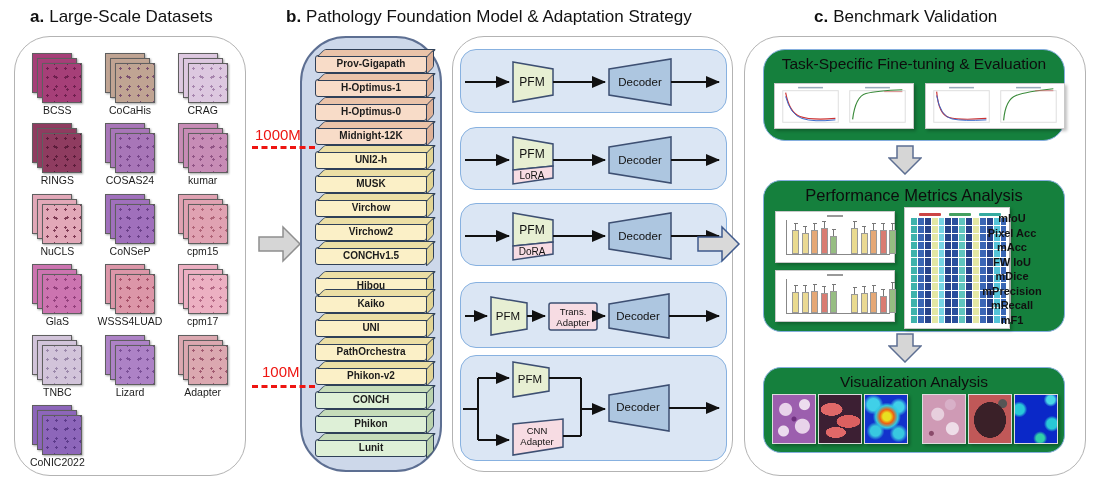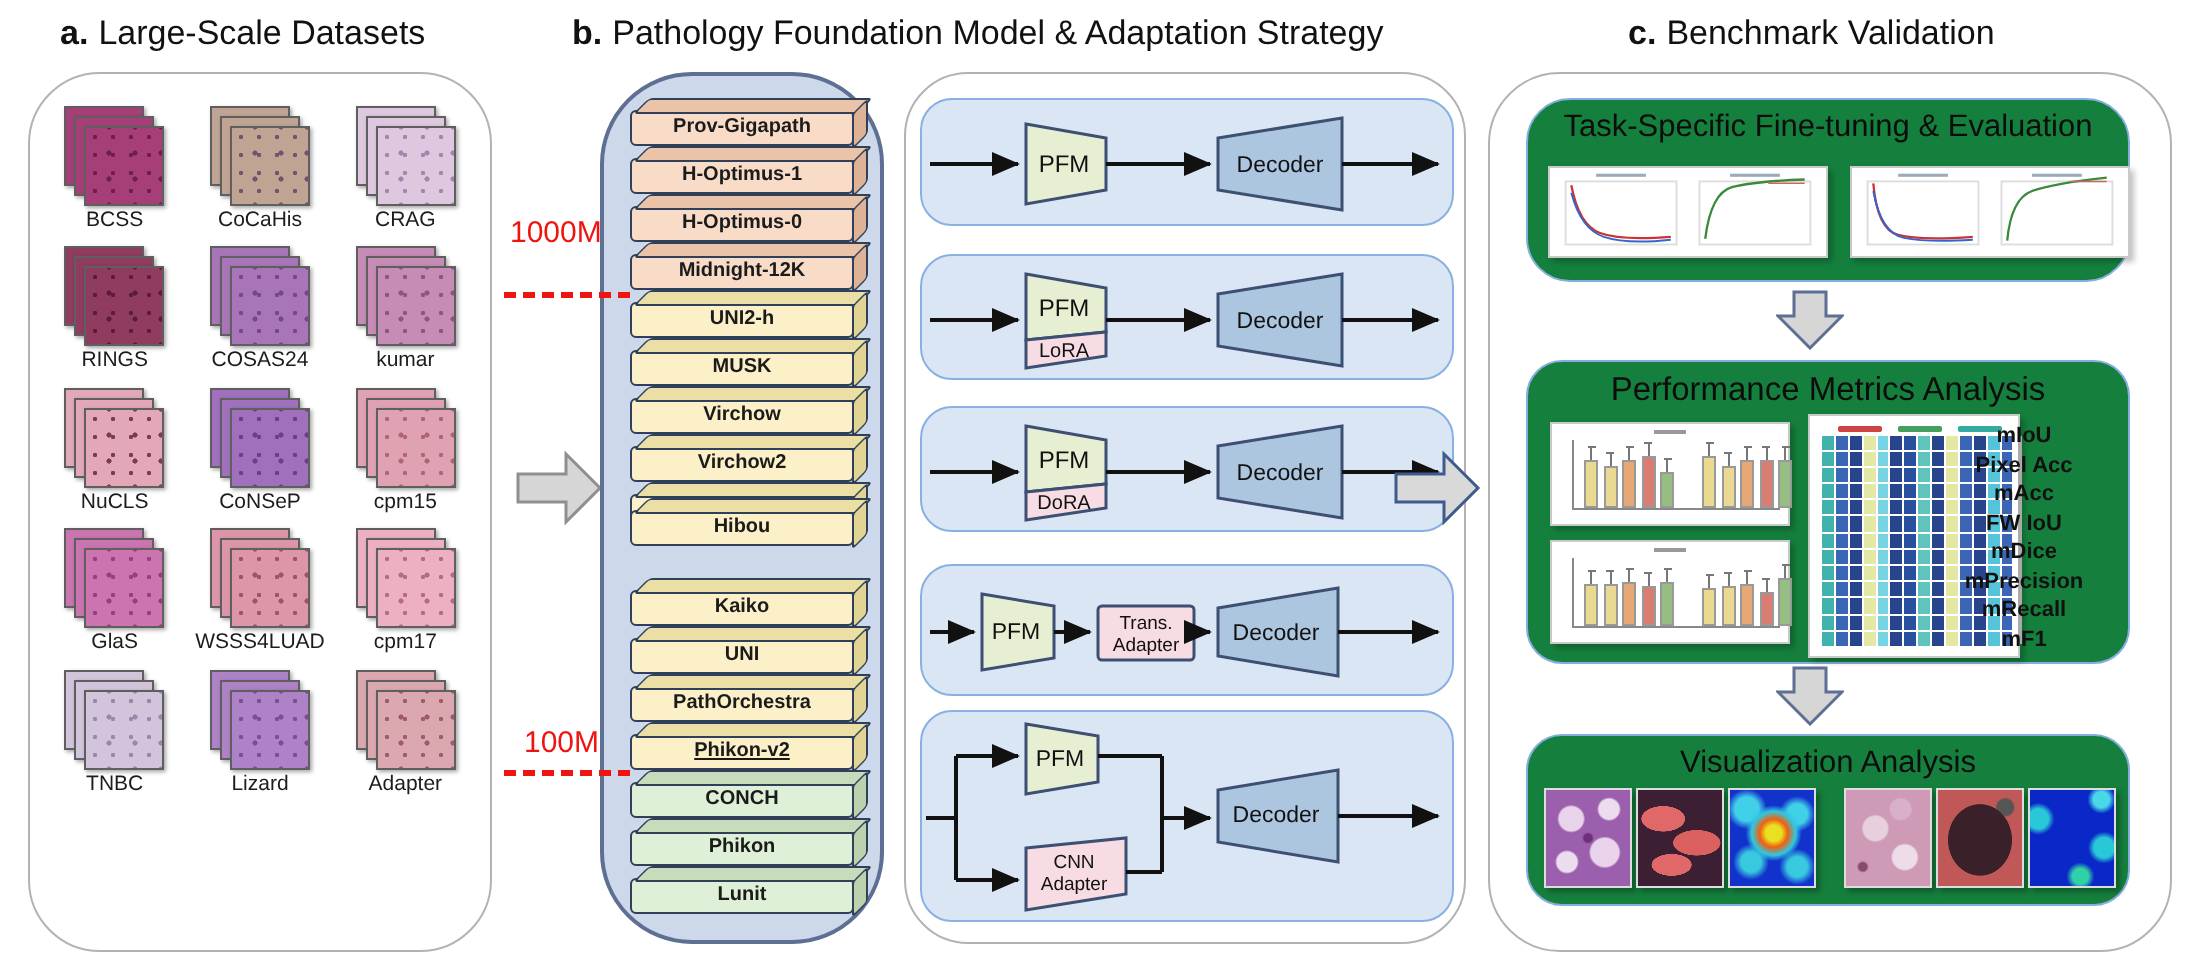--- a/index.html
+++ b/index.html
@@ -260,20 +260,28 @@
           <div class="ds-label">Lizard</div>
         </div>
         <div class="ds-item">
           <div class="ds-stack">
             <div class="ds-sq ds-b" style="background-color: rgb(219, 168, 176);"></div>
             <div class="ds-sq ds-m" style="background-color: rgb(219, 168, 176);"></div>
             <div class="ds-sq ds-f" style="background-color: rgb(219, 168, 176); background-image: radial-gradient(rgb(160, 90, 112) 16%, transparent 18%), radial-gradient(rgb(160, 90, 112) 13%, transparent 15%); background-size: 9px 9px, 13px 13px; background-position: 0px 0px, 5px 6px;"></div>
           </div>
           <div class="ds-label">Adapter</div>
         </div>
+        <div class="ds-item">
+          <div class="ds-stack">
+            <div class="ds-sq ds-b" style="background-color: rgb(141, 102, 186);"></div>
+            <div class="ds-sq ds-m" style="background-color: rgb(141, 102, 186);"></div>
+            <div class="ds-sq ds-f" style="background-color: rgb(141, 102, 186); background-image: radial-gradient(rgb(92, 58, 138) 16%, transparent 18%), radial-gradient(rgb(92, 58, 138) 13%, transparent 15%); background-size: 9px 9px, 13px 13px; background-position: 0px 0px, 5px 6px;"></div>
+          </div>
+          <div class="ds-label">CoNIC2022</div>
+        </div>
       </div>
   </div>
 
   <svg class="flow-arrow" style="left:258px; top:224px" width="44" height="40" viewBox="0 0 44 40">
     <polygon points="1,13 25,13 25,3 42,20 25,37 25,27 1,27" fill="#d6d6d6" stroke="#8f8f8f" stroke-width="1.5"></polygon>
   </svg>
 
   <div class="stack-wrap">
     <div id="model-stack" style="position:absolute; inset:0;">
         <div class="model-box g-pink" style="top: 17px;">
@@ -296,48 +304,48 @@
         </div>
         <div class="model-box g-yellow" style="top: 161px;">
           <span>Virchow</span>
         </div>
         <div class="model-box g-yellow" style="top: 185px;">
           <span>Virchow2</span>
         </div>
         <div class="model-box g-yellow" style="top: 209px;">
           <span>CONCHv1.5</span>
         </div>
-        <div class="model-box g-yellow" style="top: 217px;">
+        <div class="model-box g-yellow" style="top: 239px;">
           <span>Hibou</span>
         </div>
         <div class="model-box g-yellow" style="top: 257px;">
           <span>Kaiko</span>
         </div>
         <div class="model-box g-yellow" style="top: 281px;">
           <span>UNI</span>
         </div>
         <div class="model-box g-yellow" style="top: 305px;">
           <span>PathOrchestra</span>
         </div>
-        <div class="model-box g-yellow" style="top: 329px; text-decoration: underline;">
+        <div class="model-box g-yellow" style="top: 329px;">
           <span>Phikon-v2</span>
         </div>
         <div class="model-box g-green" style="top: 353px;">
           <span>CONCH</span>
         </div>
         <div class="model-box g-green" style="top: 377px;">
           <span>Phikon</span>
         </div>
         <div class="model-box g-green" style="top: 401px;">
           <span>Lunit</span>
         </div>
       </div>
   </div>
 
-  <div class="scale-mark" style="left:255px; top:109px">1000M</div>
+  <div class="scale-mark" style="left:255px; top:127px">1000M</div>
   <div class="scale-dash" style="left:252px; top:146px"></div>
   <div class="scale-mark" style="left:262px; top:364px">100M</div>
   <div class="scale-dash" style="left:252px; top:385px"></div>
 
   <div class="panel-b2">
 
     <div class="strat-row" style="top:12px; height:64px">
       <svg width="267" height="64" viewBox="0 0 267 64">
         <path d="M4,32 H48" stroke="#111" stroke-width="2" marker-end="url(#ah)" fill="none"></path>
         <polygon points="52,12 92,19 92,45 52,52" fill="#e7efd3" stroke="#3d4f72" stroke-width="1.5"></polygon>

